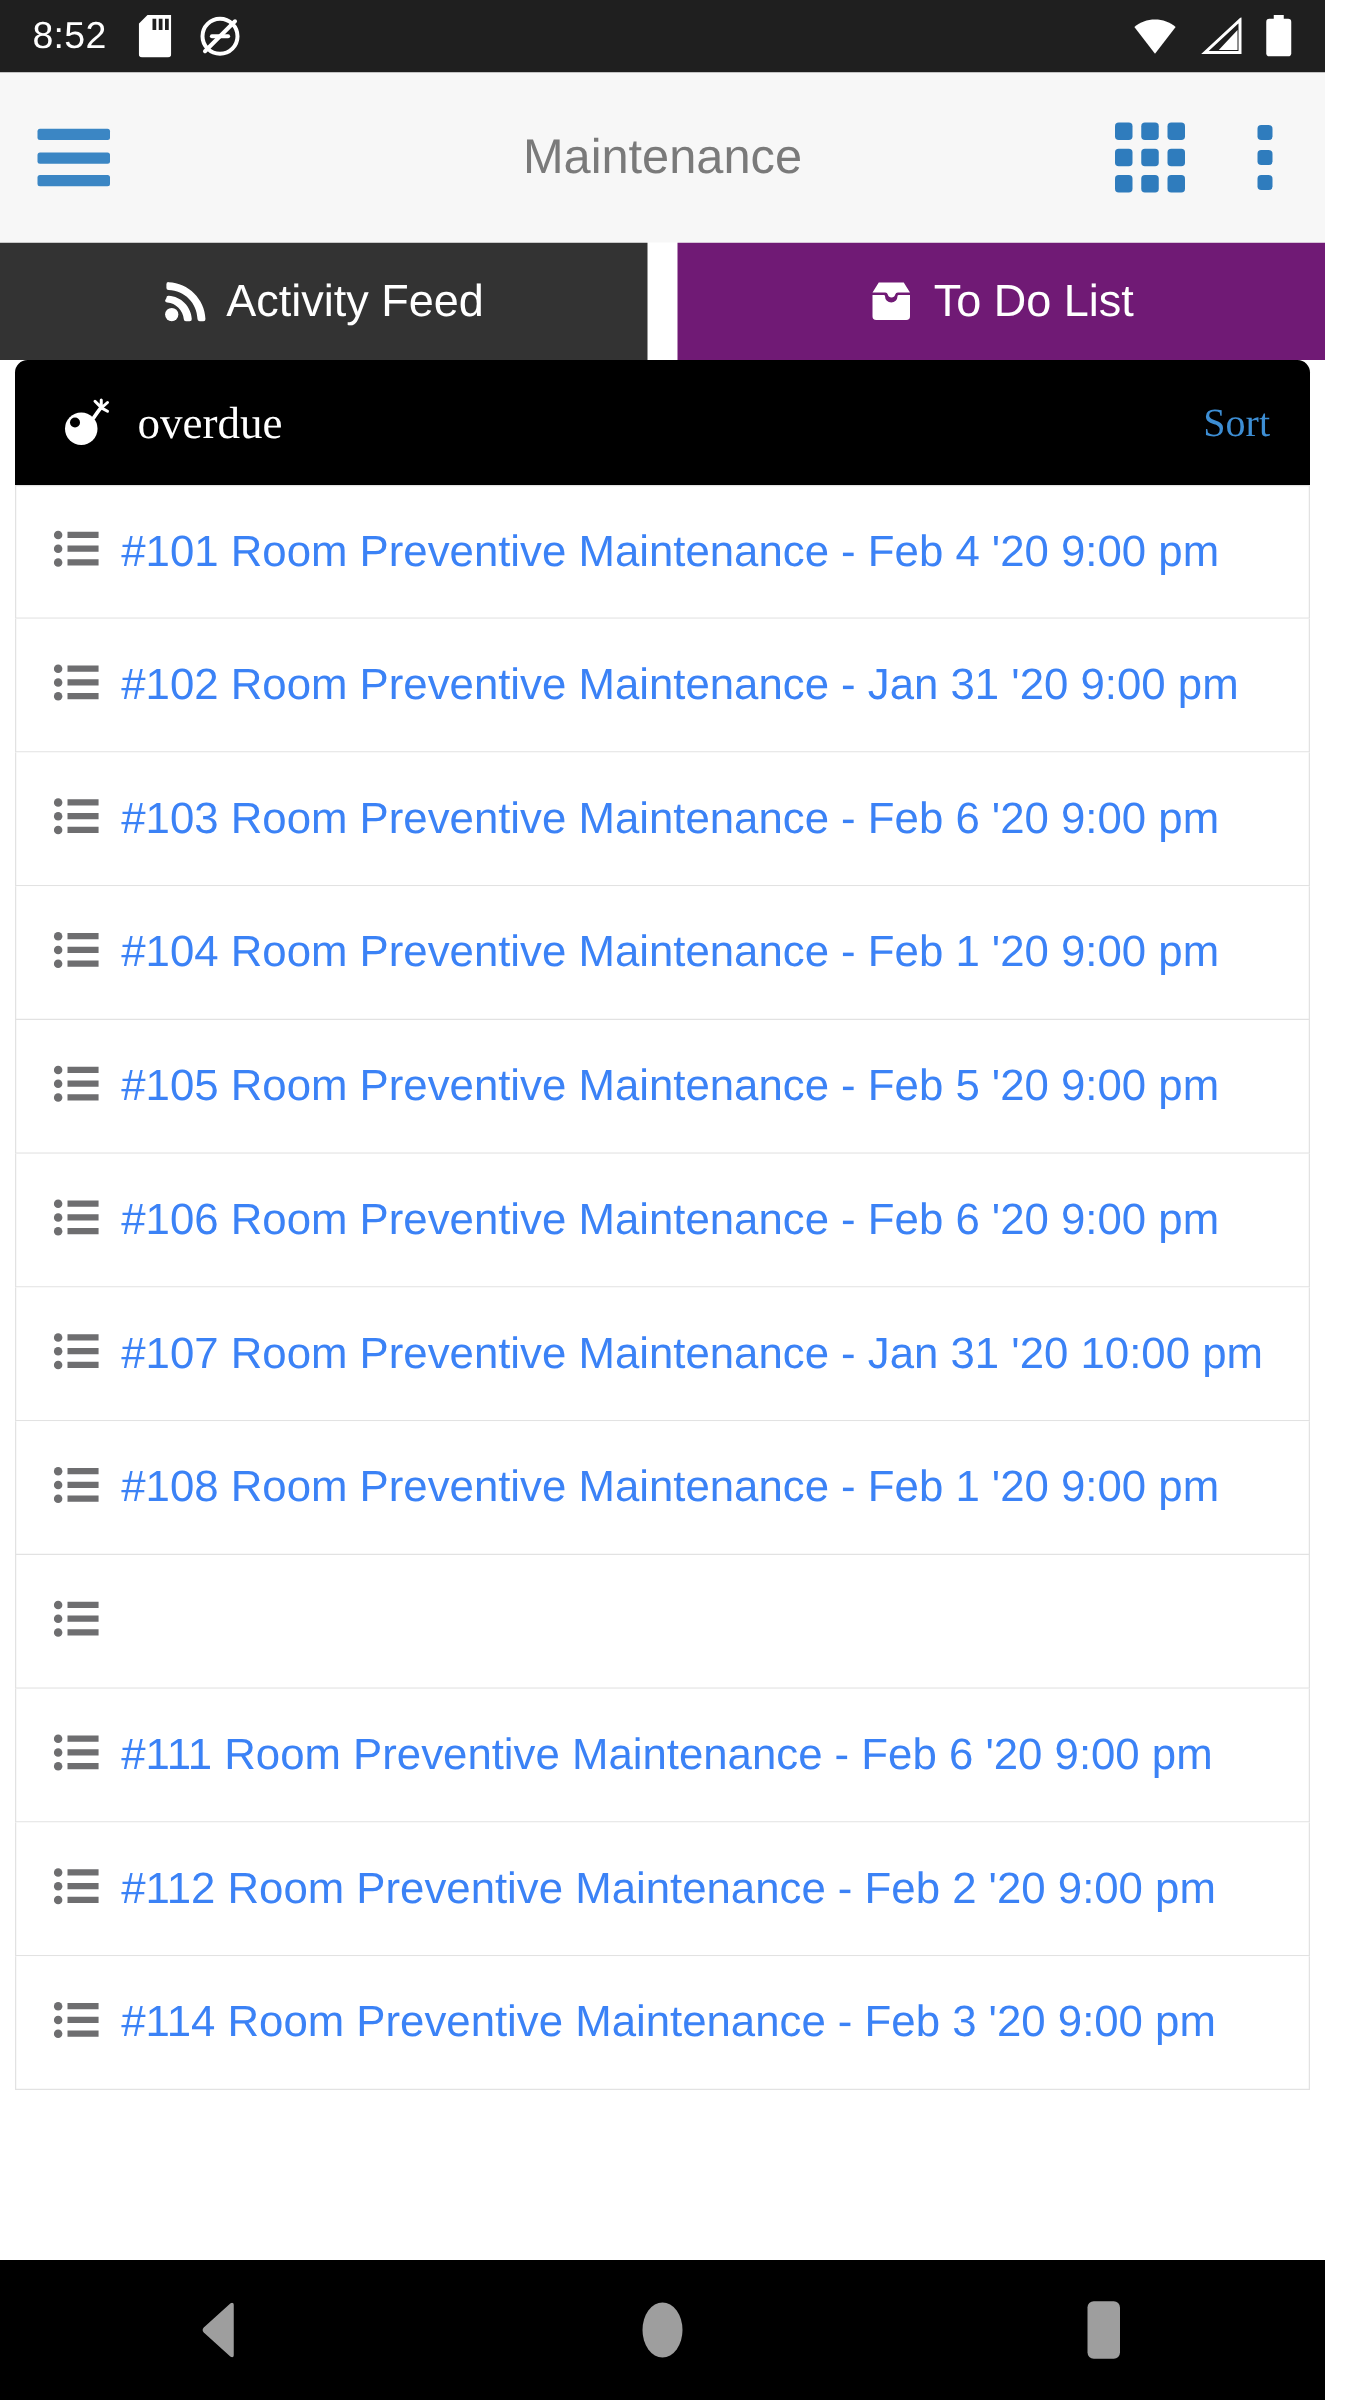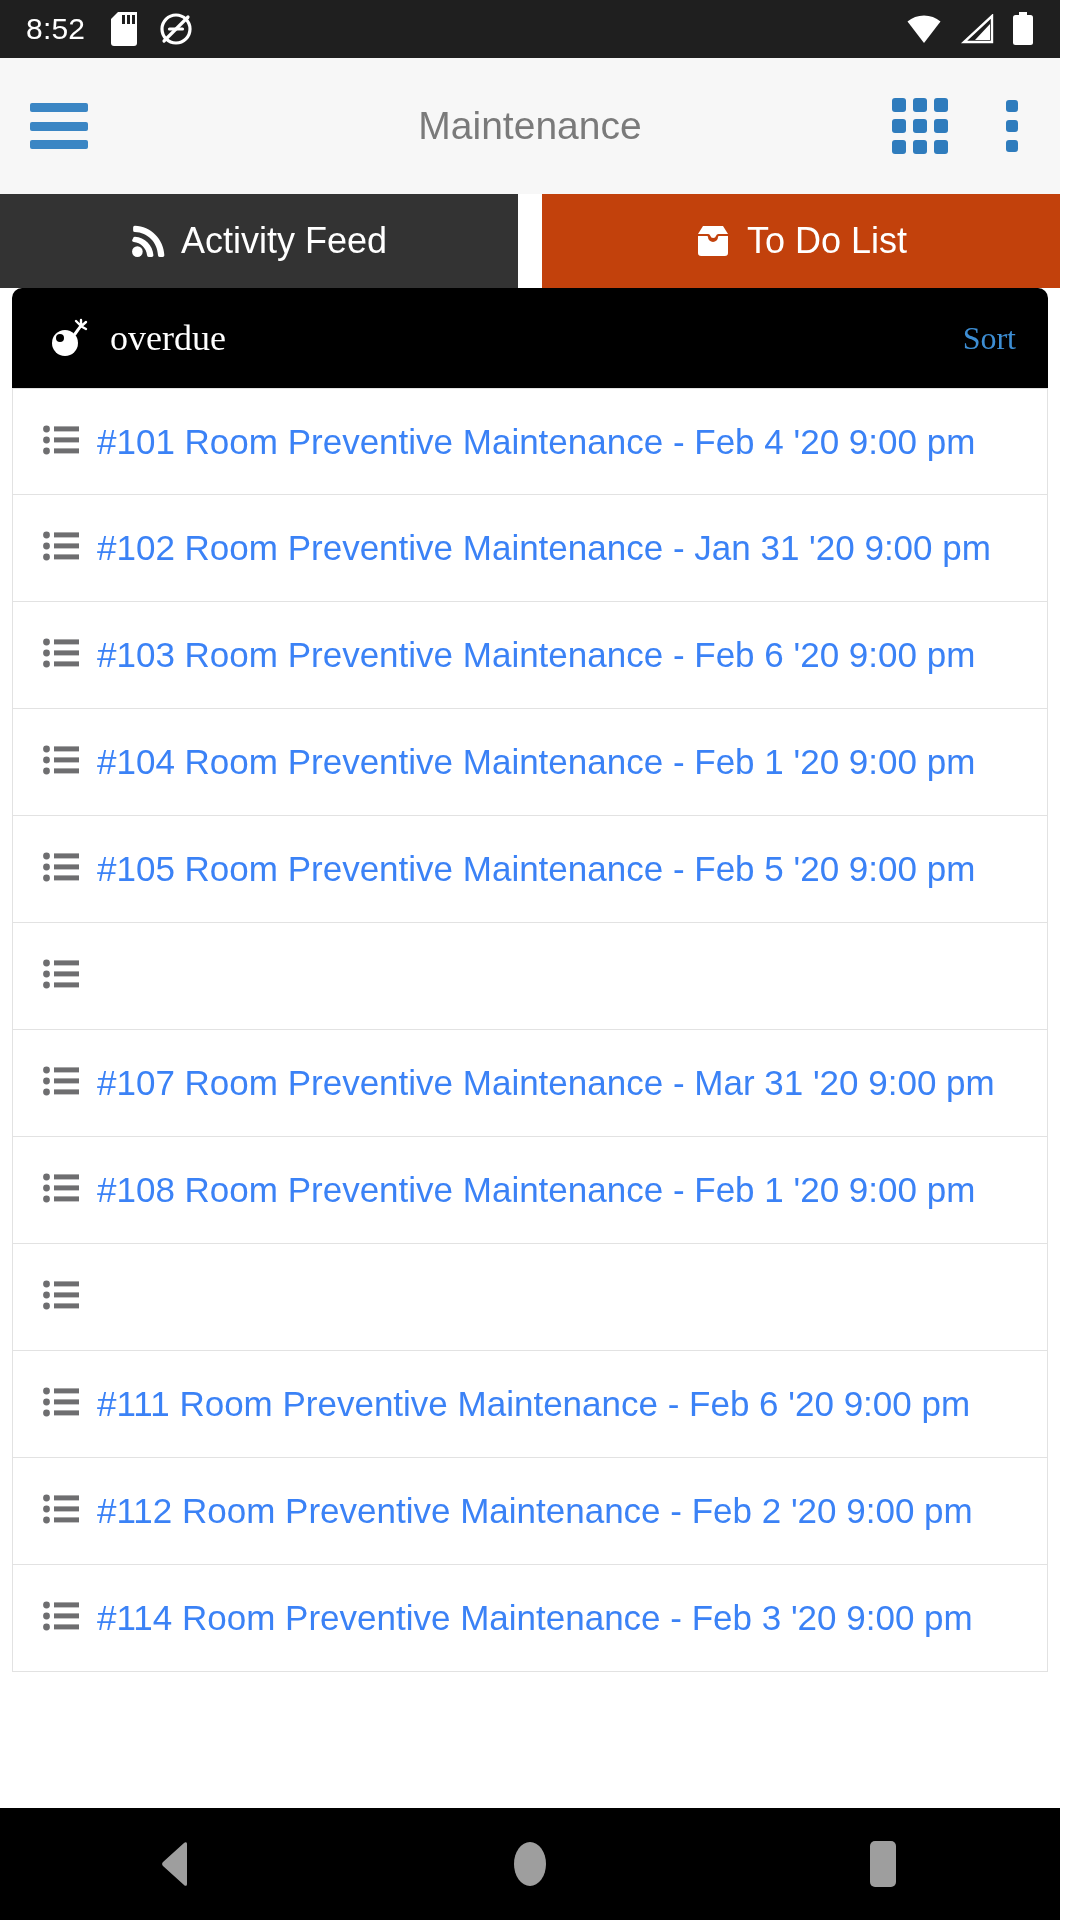--- a/index.html
+++ b/index.html
@@ -109,21 +109,21 @@
     display: flex;
     align-items: center;
     justify-content: center;
     gap: 16px;
     font-size: 36px;
     color: #ffffff;
     cursor: pointer;
     user-select: none;
   }
   .tab-inactive { background: #333333; }
-  .tab-active { background: #c2410c; margin-left: 24px; }
+  .tab-active { background: #701a75; margin-left: 24px; }
 
   
   .section-wrap {
     padding: 0 12px;
     background: #ffffff;
     flex: 0 0 auto;
   }
   .section-header {
     background: #000000;
     border-radius: 10px 10px 0 0;
@@ -355,31 +355,32 @@
       </div>
       <div class="list-row">
         <span class="list-ul-icon"><svg width="36" height="30" viewBox="0 0 36 30">
             <circle cx="3.5" cy="4" r="3.4" fill="#6e6e70"></circle>
             <circle cx="3.5" cy="15" r="3.4" fill="#6e6e70"></circle>
             <circle cx="3.5" cy="26" r="3.4" fill="#6e6e70"></circle>
             <rect x="11" y="1.4" width="25" height="5" fill="#6e6e70"></rect>
             <rect x="11" y="12.4" width="25" height="5" fill="#6e6e70"></rect>
             <rect x="11" y="23.4" width="25" height="5" fill="#6e6e70"></rect>
           </svg></span>
-      </div>
-      <div class="list-row">
-        <span class="list-ul-icon"><svg width="36" height="30" viewBox="0 0 36 30">
-            <circle cx="3.5" cy="4" r="3.4" fill="#6e6e70"></circle>
-            <circle cx="3.5" cy="15" r="3.4" fill="#6e6e70"></circle>
-            <circle cx="3.5" cy="26" r="3.4" fill="#6e6e70"></circle>
-            <rect x="11" y="1.4" width="25" height="5" fill="#6e6e70"></rect>
-            <rect x="11" y="12.4" width="25" height="5" fill="#6e6e70"></rect>
-            <rect x="11" y="23.4" width="25" height="5" fill="#6e6e70"></rect>
-          </svg></span>
-        <span class="row-label">#107 Room Preventive Maintenance - Mar 31 '20 9:00 pm</span>
+        <span class="row-label">#106 Room Preventive Maintenance - Feb 6 '20 9:00 pm</span>
+      </div>
+      <div class="list-row">
+        <span class="list-ul-icon"><svg width="36" height="30" viewBox="0 0 36 30">
+            <circle cx="3.5" cy="4" r="3.4" fill="#6e6e70"></circle>
+            <circle cx="3.5" cy="15" r="3.4" fill="#6e6e70"></circle>
+            <circle cx="3.5" cy="26" r="3.4" fill="#6e6e70"></circle>
+            <rect x="11" y="1.4" width="25" height="5" fill="#6e6e70"></rect>
+            <rect x="11" y="12.4" width="25" height="5" fill="#6e6e70"></rect>
+            <rect x="11" y="23.4" width="25" height="5" fill="#6e6e70"></rect>
+          </svg></span>
+        <span class="row-label">#107 Room Preventive Maintenance - Jan 31 '20 10:00 pm</span>
       </div>
       <div class="list-row">
         <span class="list-ul-icon"><svg width="36" height="30" viewBox="0 0 36 30">
             <circle cx="3.5" cy="4" r="3.4" fill="#6e6e70"></circle>
             <circle cx="3.5" cy="15" r="3.4" fill="#6e6e70"></circle>
             <circle cx="3.5" cy="26" r="3.4" fill="#6e6e70"></circle>
             <rect x="11" y="1.4" width="25" height="5" fill="#6e6e70"></rect>
             <rect x="11" y="12.4" width="25" height="5" fill="#6e6e70"></rect>
             <rect x="11" y="23.4" width="25" height="5" fill="#6e6e70"></rect>
           </svg></span>

